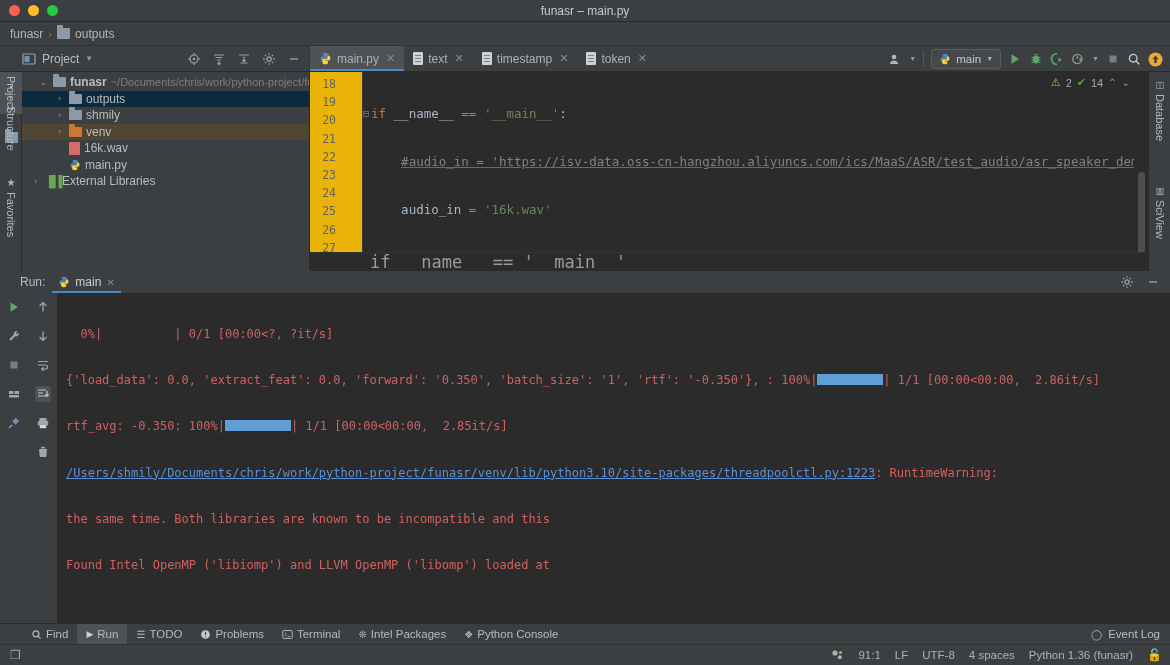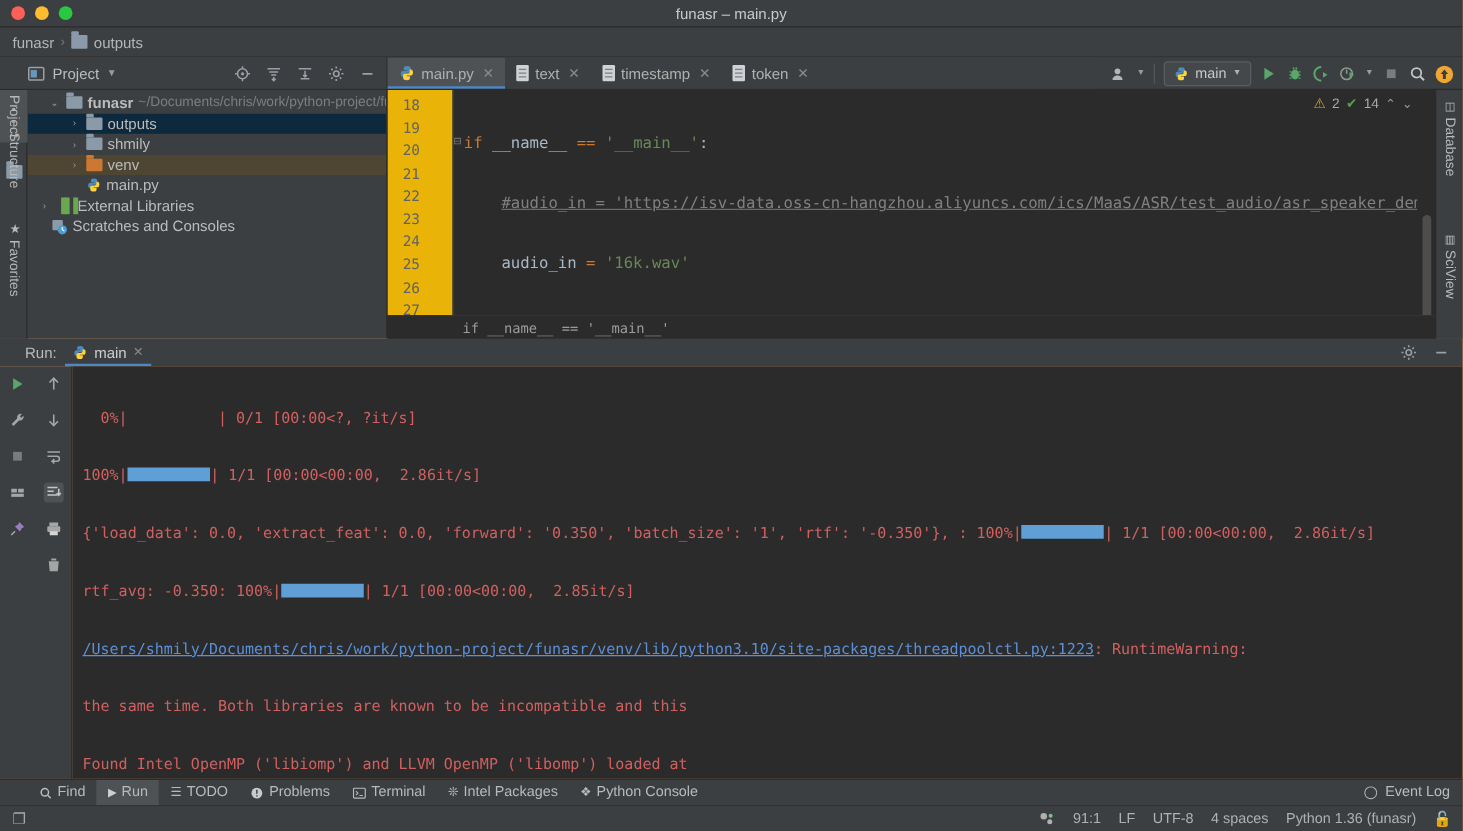--- a/index.html
+++ b/index.html
@@ -140,35 +140,35 @@
   }
   .cl { height: 18.2px; line-height: 18.2px; padding-left: 8px; }
   .kw { color: #cc7832; }
   .str { color: #6a8759; }
   .cmt { color: #808080; text-decoration: underline; text-decoration-color:#6a6a6a; }
   .idn { color: #a9b7c6; }
   .par { color: #a9b7c6; }
   .fold { position: absolute; left: 0px; color: #787878; font-size: 10px; }
   .breadcrumbline {
     height: 19px; flex: 0 0 19px; background: #2b2b2b; display: flex; align-items: center;
-    padding-left: 60px; font-family: "DejaVu Sans Mono", monospace; font-size: 11px; color: #9b9b9b;
+    padding-left: 60px; font-family: "DejaVu Sans Mono", monospace; font-size: 17px; color: #9b9b9b;
     border-top: 1px solid #313335;
   }
   .inspect {
     position: absolute; right: 18px; top: 4px; display: flex; align-items: center; gap: 5px;
     font-size: 11px; color: #a9a9a9; z-index: 5;
   }
   .scrollbar-v {
     position: absolute; right: 3px; top: 100px; width: 7px; height: 105px;
     background: #5a5a5a; border-radius: 4px; opacity: .75;
   }
   .editor-rightgut { width: 14px; flex: 0 0 14px; background: #2b2b2b; position: relative; }
 
   
-  .runwin { height: 352px; flex: 0 0 352px; display: flex; flex-direction: column; background: #fdba74; }
+  .runwin { height: 352px; flex: 0 0 352px; display: flex; flex-direction: column; background: #0c4a6e; }
   .runhdr {
     height: 22px; flex: 0 0 22px; display: flex; align-items: center; gap: 7px;
     padding-left: 20px; background: #3c3f41; font-size: 12px; color: #bbb; position: relative;
   }
   .runtab {
     display: flex; align-items: center; gap: 5px; padding: 0 6px; height: 22px;
     position: relative; color: #cfcfcf;
   }
   .runtab::after { content:""; position:absolute; left:0; right:0; bottom:0; height:2px; background:#4a88c7; }
   .runhdr-right { margin-left: auto; display: flex; gap: 12px; padding-right: 10px; align-items: center; }
@@ -402,42 +402,36 @@
         <span class="arr">›</span>
         <span class="fico f-blue"></span>
         <span>shmily</span>
       </div>
       <div class="trow sel2" style="padding-left:32px">
         <span class="arr">›</span>
         <span class="fico f-orange"></span>
         <span>venv</span>
       </div>
       <div class="trow" style="padding-left:47px">
+        <span style="width:11px;height:13px;background:#d96a6a;border-radius:1px;flex:0 0 11px"></span>
+        <span>16k.wav</span>
+      </div>
+      <div class="trow" style="padding-left:47px">
         <span style="width:12px;height:12px;flex:0 0 12px">
           <svg class="ico-svg" width="12" height="12" viewBox="0 0 16 16">
               <path d="M8 1c-2.5 0-3 1-3 2.2V5h3.2v.6H4.2C3 5.6 2 6.4 2 8.6s1 2.9 2.2 2.9h1V9.6C5.2 8.4 6 7.6 7.2 7.6h2.6c1 0 1.9-.8 1.9-1.9V3.2C11.7 2 10.8 1 8 1z" fill="#4b8bbe"></path>
               <path d="M8 15c2.5 0 3-1 3-2.2V11H7.8v-.6h4c1.2 0 2.2-.8 2.2-3s-1-2.9-2.2-2.9h-1v1.9c0 1.2-.8 2-2 2H6.2c-1 0-1.9.8-1.9 1.9v2.5C4.3 14 5.2 15 8 15z" fill="#ffd43b"></path>
             </svg>
         </span>
         <span>main.py</span>
       </div>
       <div class="trow" style="padding-left:8px">
         <span class="arr">›</span>
         <span style="width:13px;flex:0 0 13px;font-size:11px;letter-spacing:-1px;color:#6aa84f">▐▌▌</span>
         <span>External Libraries</span>
-      </div>
-      <div class="trow" style="padding-left:19px">
-        <span style="width:13px;height:13px;flex:0 0 13px">
-          <svg class="ico-svg" width="13" height="13" viewBox="0 0 14 14">
-              <rect x="1" y="1" width="9" height="9" fill="#8a9aa8" rx="1"></rect>
-              <circle cx="9.5" cy="9.5" r="4" fill="#4a9ed6"></circle>
-              <path d="M9.5 7v2.5l1.8 1" stroke="#fff" stroke-width="1" fill="none"></path>
-            </svg>
-        </span>
-        <span>Scratches and Consoles</span>
       </div>
     </div>
 
     <div class="editor">
       <div class="inspect">
         <span style="color:#d6a738">⚠</span>
         <span>2</span>
         <span style="color:#5a9b4f">✔</span>
         <span>14</span>
         <span style="color:#9a9a9a;font-size:10px">⌃</span>
@@ -586,21 +580,20 @@
             <svg class="ico-svg" width="14" height="14" viewBox="0 0 14 14">
                 <path d="M3 4h8l-.8 8H3.8z" fill="#a5a5a5"></path>
                 <rect x="5" y="1.8" width="4" height="1.6" fill="#a5a5a5"></rect>
               </svg>
           </span>
         </div>
       </div>
 
       <div class="console">
         <div class="ln"><span class="red">  0%|          | 0/1 [00:00&lt;?, ?it/s]</span></div>
-        <div class="ln"><span class="red">100%|</span><span class="bar-blue" style="width:66px"></span><span class="red">| 1/1 [00:00&lt;00:00,  2.86it/s]</span></div>
         <div class="ln"><span class="red">{'load_data': 0.0, 'extract_feat': 0.0, 'forward': '0.350', 'batch_size': '1', 'rtf': '-0.350'}, : 100%|</span><span class="bar-blue" style="width:66px"></span><span class="red">| 1/1 [00:00&lt;00:00,  2.86it/s]</span></div>
         <div class="ln"><span class="red">rtf_avg: -0.350: 100%|</span><span class="bar-blue" style="width:66px"></span><span class="red">| 1/1 [00:00&lt;00:00,  2.85it/s]</span></div>
         <div class="ln"><span class="link">/Users/shmily/Documents/chris/work/python-project/funasr/venv/lib/python3.10/site-packages/threadpoolctl.py:1223</span><span class="red">: RuntimeWarning:</span></div>
         <div class="ln red">the same time. Both libraries are known to be incompatible and this</div>
         <div class="ln red">Found Intel OpenMP ('libiomp') and LLVM OpenMP ('libomp') loaded at</div>
         
         
         
         
         

